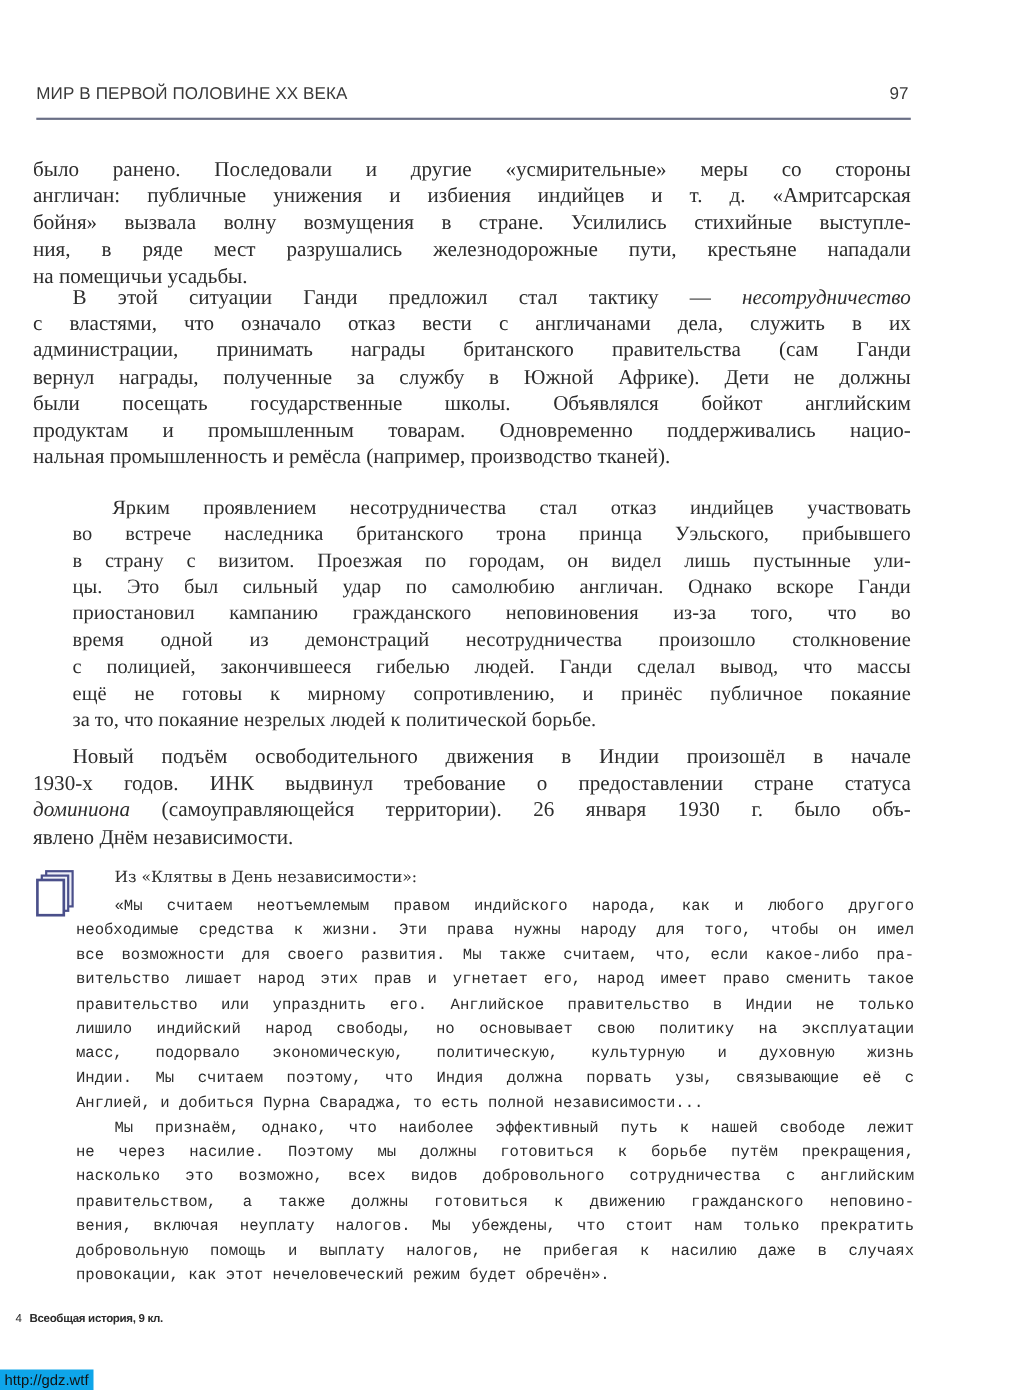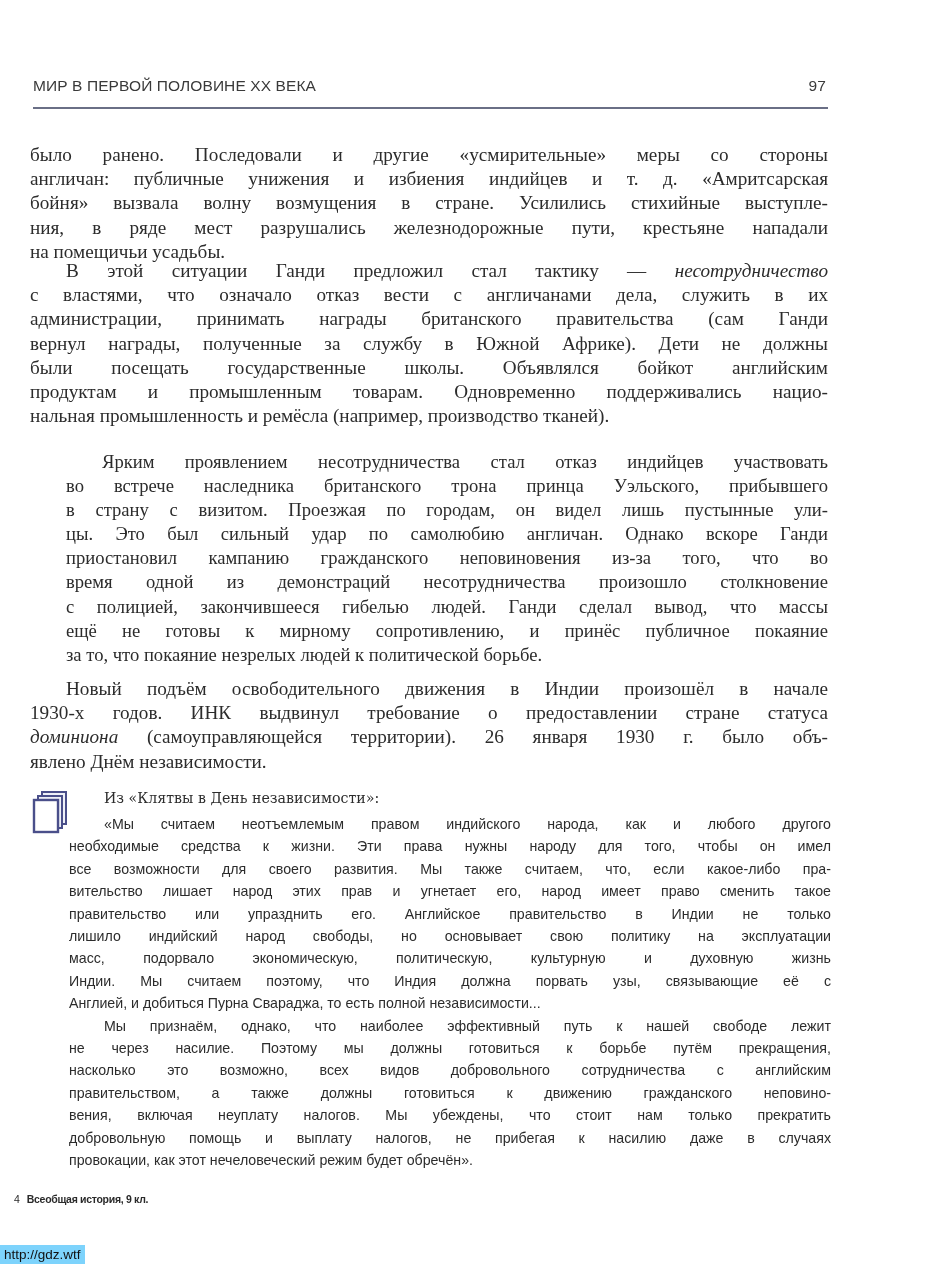--- a/index.html
+++ b/index.html
@@ -75,21 +75,21 @@
       font-family: "DejaVu Serif", serif;
       font-size: 14.2px;
       line-height: 20px;
       color: #2c2c2c;
     }
     .quote {
       position: absolute;
       left: 69px;
       top: 813px;
       width: 762px;
-      font-family: Liberation Sans, sans-serif;
+      font-family: Liberation Mono, monospace;
       font-size: 14.2px;
       line-height: 22.4px;
       color: #2c2c2c;
     }
     .quote .line { display: block; text-align: justify; text-align-last: justify; white-space: nowrap; }
     .quote .line.last { text-align-last: left; }
     .quote .line.first { padding-left: 35px; }
     .footer-sig {
       position: absolute;
       left: 14px;
@@ -100,21 +100,21 @@
       text-align: right;
     }
     .footer-sig .num { font-weight: normal; margin-right: 4px; }
     .footer-sig .book { font-weight: bold; letter-spacing: -0.3px; }
     .watermark {
       position: absolute;
       left: 0;
       top: 1245px;
       height: 19px;
       padding: 0 4px;
-      background: #7dd3fc;
+      background: #0ea5e9;
       font-family: "Liberation Sans", sans-serif;
       font-size: 13.5px;
       line-height: 19px;
       color: #111;
     }
     .it { font-style: italic; }
   </style>
 </head>
 <body>
 

